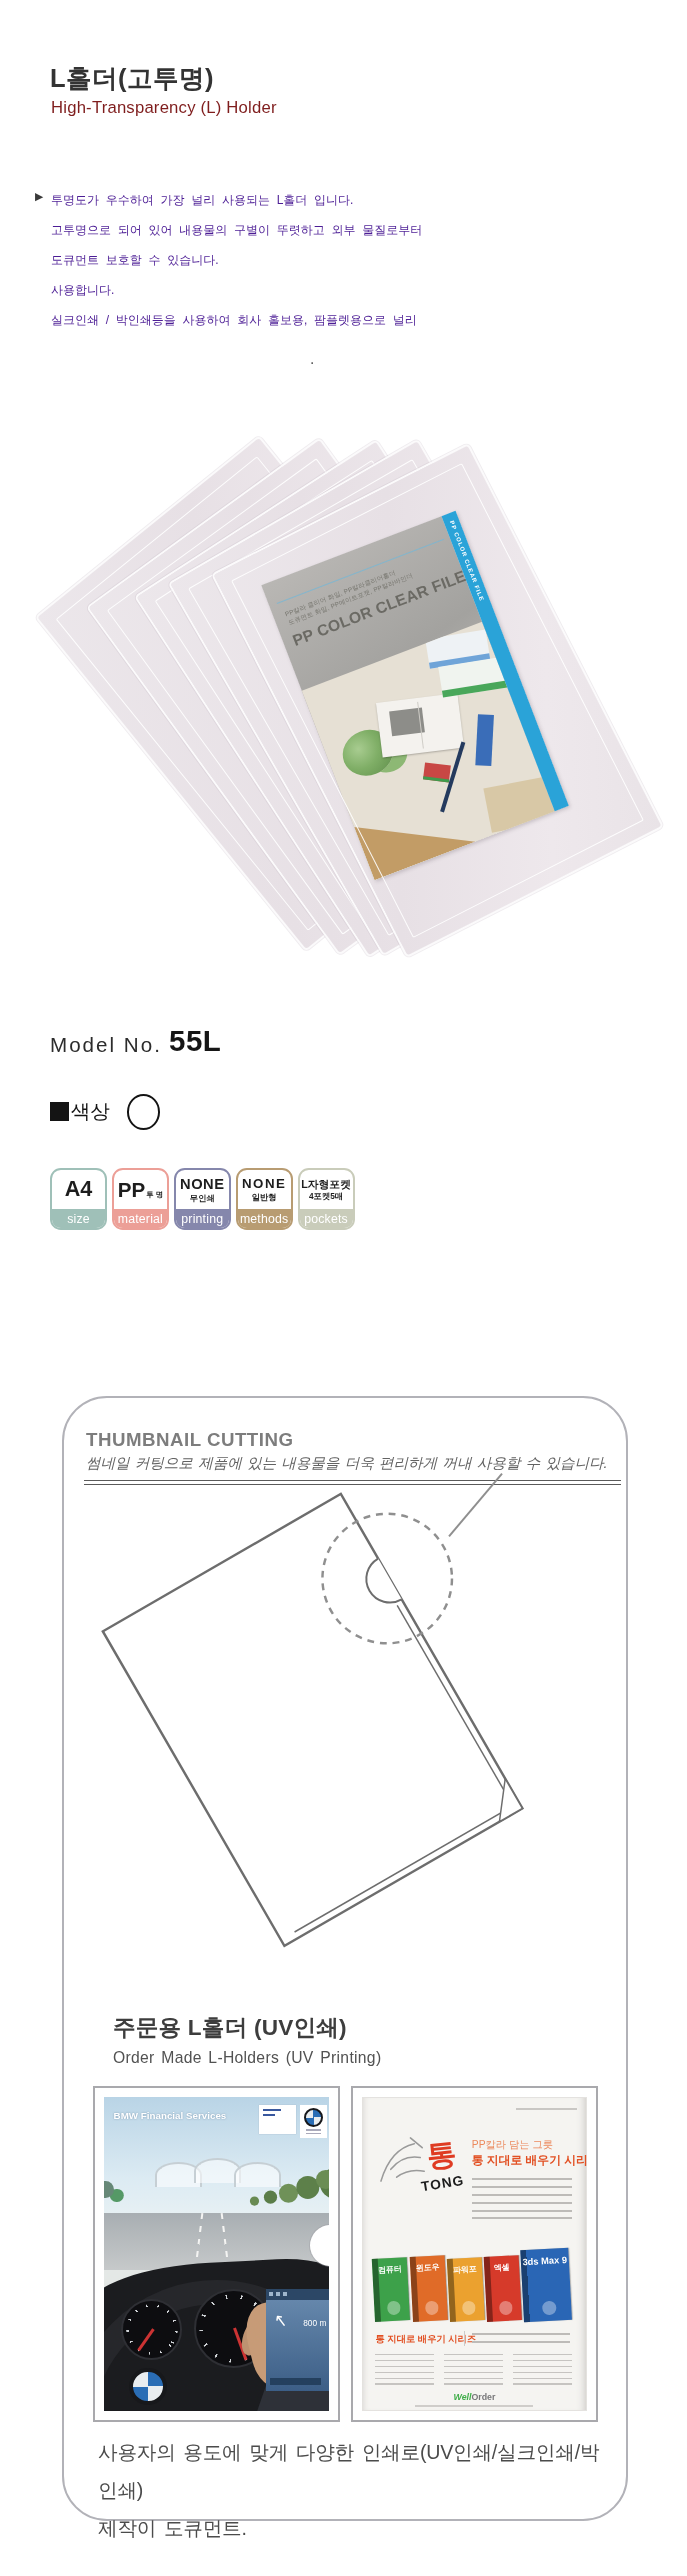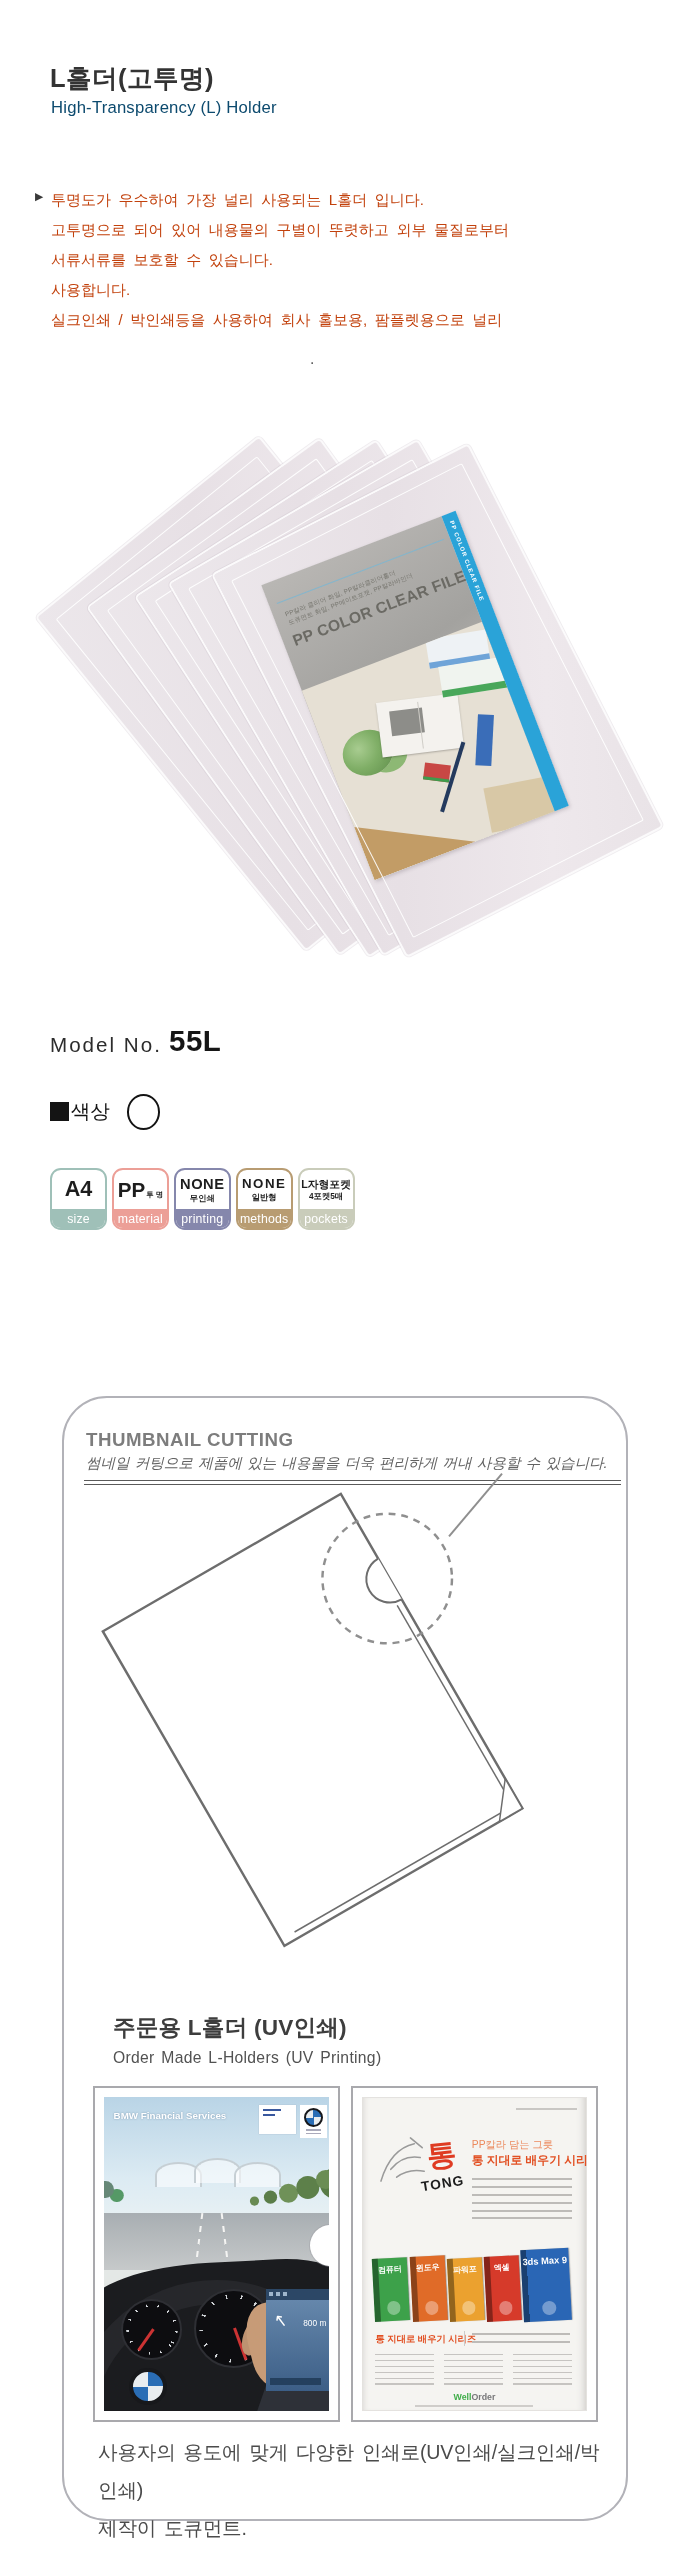--- a/index.html
+++ b/index.html
@@ -1,24 +1,24 @@
 <!DOCTYPE html>
 <html><head>
 <meta charset="utf-8">
 <style>
   html,body{margin:0;padding:0;background:#fff;}
   body{width:687px;height:2576px;position:relative;font-family:"Liberation Sans","DejaVu Sans",sans-serif;color:#333;}
   .abs{position:absolute;}
 
   
   .page-title{left:50px;top:61px;font-size:25.5px;font-weight:600;letter-spacing:0.5px;color:#333;}
-  .page-subtitle{left:51px;top:98px;font-size:16.7px;color:#0c4a6e;letter-spacing:0.2px;}
-
-  
-  .desc{left:51px;top:185px;width:609px;font-size:15px;line-height:30px;color:#c2410c;word-spacing:3.4px;}
+  .page-subtitle{left:51px;top:98px;font-size:16.7px;color:#7f1d1d;letter-spacing:0.2px;}
+
+  
+  .desc{left:51px;top:185px;width:609px;font-size:12px;line-height:30px;color:#4c1d95;word-spacing:3.4px;}
   .desc-bullet{left:35px;top:190px;font-size:10.8px;color:#3a3a3a;}
   .stray-dot{left:310px;top:350px;font-size:15.7px;color:#555;}
 
   
   .photo{left:29.5px;top:422px;width:636px;height:568px;}
   .sheet{position:absolute;width:285px;height:427px;border-radius:2.9px;
     background:linear-gradient(115deg,#ece7eb 0%,#e7e0e5 40%,#eee8ec 75%,#e9e3e7 100%);
     box-shadow:0 0 0 2px #fbfafb, 0 0 0 2.9px rgba(190,180,190,.25);}
   .sheet::after{content:"";position:absolute;inset:12.8px;border:1.5px solid rgba(255,255,255,.9);border-radius:2px;}
   .s1{left:110px;top:58px;transform:rotate(-39deg);}
@@ -141,38 +141,38 @@
   .bk2{width:36px;height:65px;}
   .bk3{width:36px;height:63px;}
   .bk4{width:36px;height:65px;}
   .bk5{width:49px;height:72px;}
   .bk5 span{font-size:9.3px;padding-top:6.9px;}
   .t-series{position:absolute;left:13.7px;top:236px;font-size:9.3px;font-weight:bold;color:#e25023;white-space:nowrap;}
   .t-seriesdiv{position:absolute;left:102px;top:234px;width:1px;height:15.7px;background:#ccc;}
   .t-seriesbars{position:absolute;left:110px;top:236px;width:98px;height:11.8px;}
   .t-col{position:absolute;top:257px;width:59px;height:33px;background:repeating-linear-gradient(#c6c4c1 0 1.5px,transparent 1.5px 5.9px);}
   .t-pub{position:absolute;left:0;right:0;top:295px;text-align:center;font-size:8.8px;font-weight:bold;}
-  .t-pub .g{color:#3fae49;}
+  .t-pub .g{color:#3fae49;font-style:italic;}
   .t-pub .b{color:#78787a;}
   .t-addr{position:absolute;left:53px;top:308px;width:118px;height:2px;background:#cfcdca;}
 
   
   .caption{left:98px;top:2433px;width:511px;font-size:19.6px;line-height:38px;color:#4b4b4b;letter-spacing:-0.2px;word-spacing:2.5px;}
 </style>
 </head>
 <body>
 
 <div class="abs page-title">L홀더(고투명)</div>
 <div class="abs page-subtitle">High-Transparency (L) Holder</div>
 
 <div class="abs desc-bullet">▶</div>
 <div class="abs desc">
   <div>투명도가 우수하여 가장 널리 사용되는 L홀더 입니다.</div>
   <div>고투명으로 되어 있어 내용물의 구별이 뚜렷하고 외부 물질로부터</div>
-  <div>서류서류를 보호할 수 있습니다.</div>
+  <div>도큐먼트 보호할 수 있습니다.</div>
   <div>사용합니다.</div>
   <div>실크인쇄 / 박인쇄등을 사용하여 회사 홀보용, 팜플렛용으로 널리</div>
 </div>
 <div class="abs stray-dot">.</div>
 
 <div class="abs photo">
   <div class="sheet s1"></div>
   <div class="sheet s2"></div>
   <div class="sheet s3"></div>
   <div class="sheet s4"></div>

